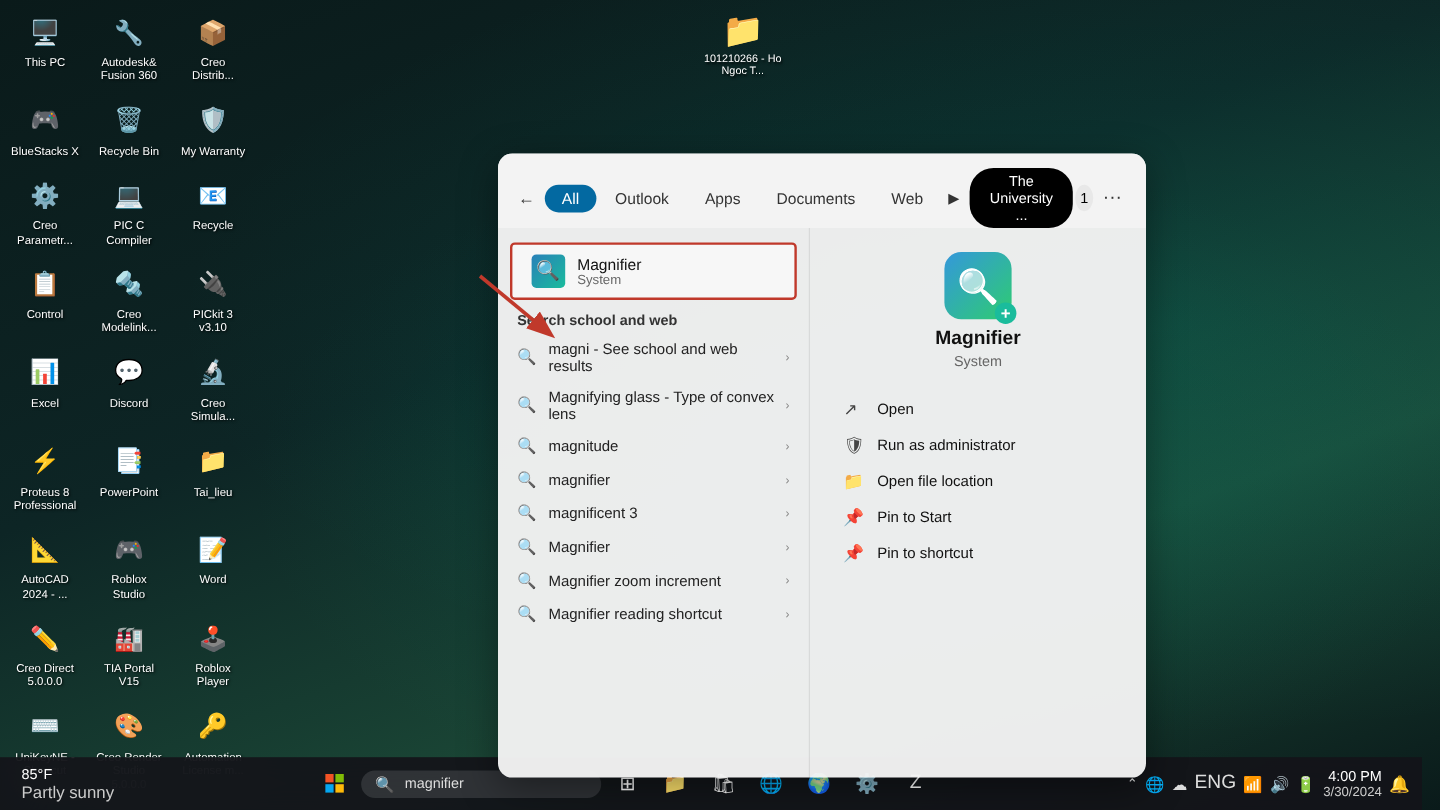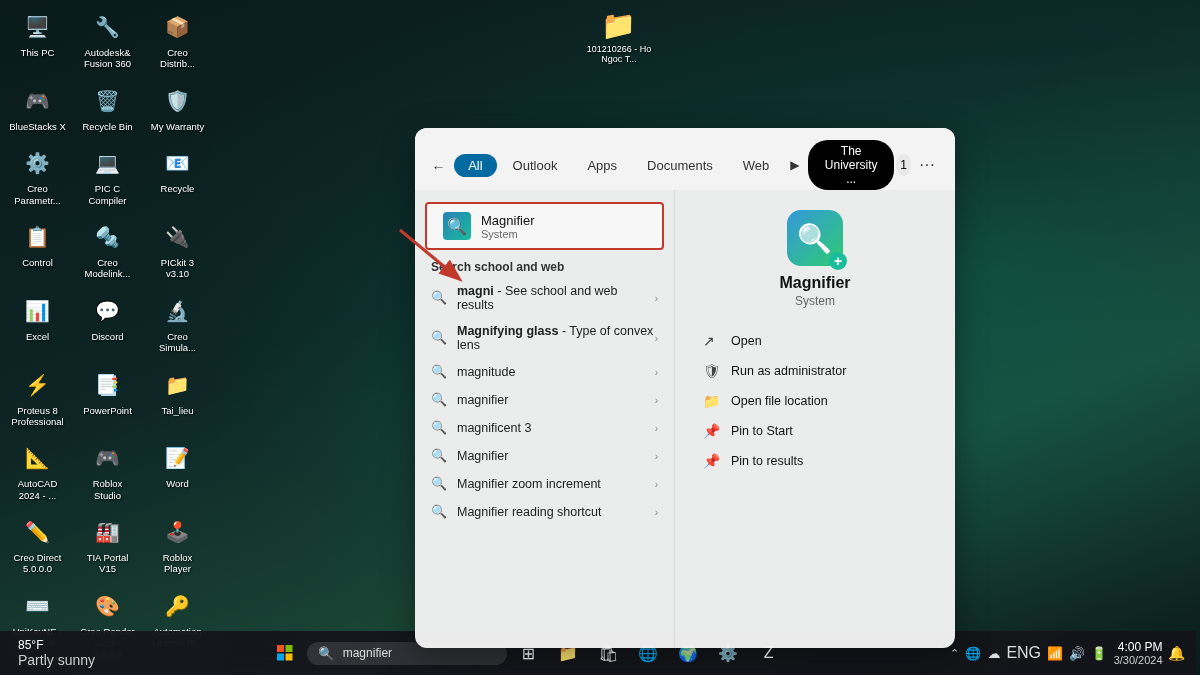--- a/index.html
+++ b/index.html
@@ -270,21 +270,21 @@
       font-size: 13px;
       flex-shrink: 0;
     }
 
     .search-result-text {
       font-size: 12.5px;
       color: #222;
       flex: 1;
     }
 
-    .search-result-text .highlight { font-weight: 700; }
+    .search-result-text .highlight { font-weight: 400; }
 
     .search-chevron {
       font-size: 10px;
       color: #888;
     }
 
     
     .right-panel {
       flex: 1;
       padding: 20px 16px;
@@ -334,21 +334,21 @@
       left: 390px;
       z-index: 20;
       pointer-events: none;
     }
 
     
     .taskbar {
       position: absolute;
       bottom: 0;
       left: 0;
-      right: 4px;
+      right: 15px;
       height: 44px;
       background: rgba(20,20,25,0.92);
       backdrop-filter: blur(20px);
       display: flex;
       align-items: center;
       z-index: 5;
     }
 
     .taskbar-left {
       display: flex;
@@ -705,21 +705,21 @@
         <button class="action-btn">
           <span class="action-icon">📁</span>
           <span>Open file location</span>
         </button>
         <button class="action-btn">
           <span class="action-icon">📌</span>
           <span>Pin to Start</span>
         </button>
         <button class="action-btn">
           <span class="action-icon">📌</span>
-          <span>Pin to results</span>
+          <span>Pin to shortcut</span>
         </button>
       </div>
     </div>
   </div>
 
   <div class="taskbar">
     <div class="taskbar-left">
       <div class="weather-info">
         <span class="weather-temp">85°F</span>
         <span class="weather-desc">Partly sunny</span>

